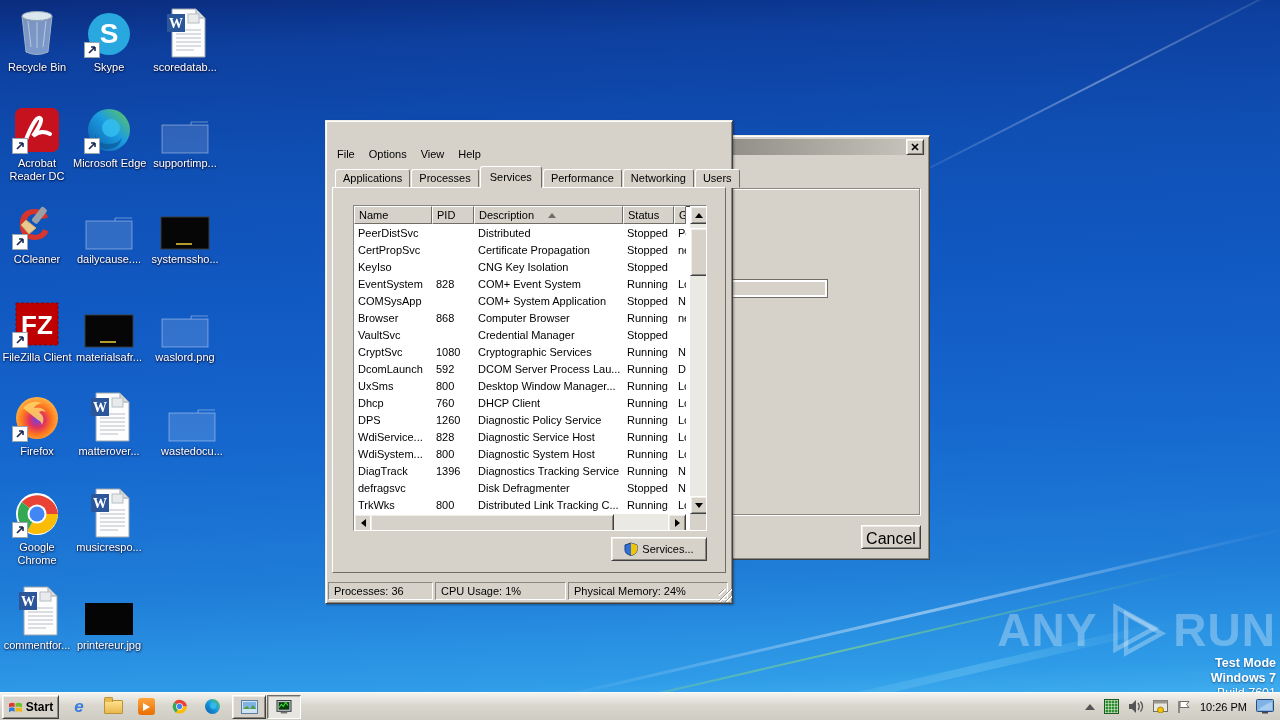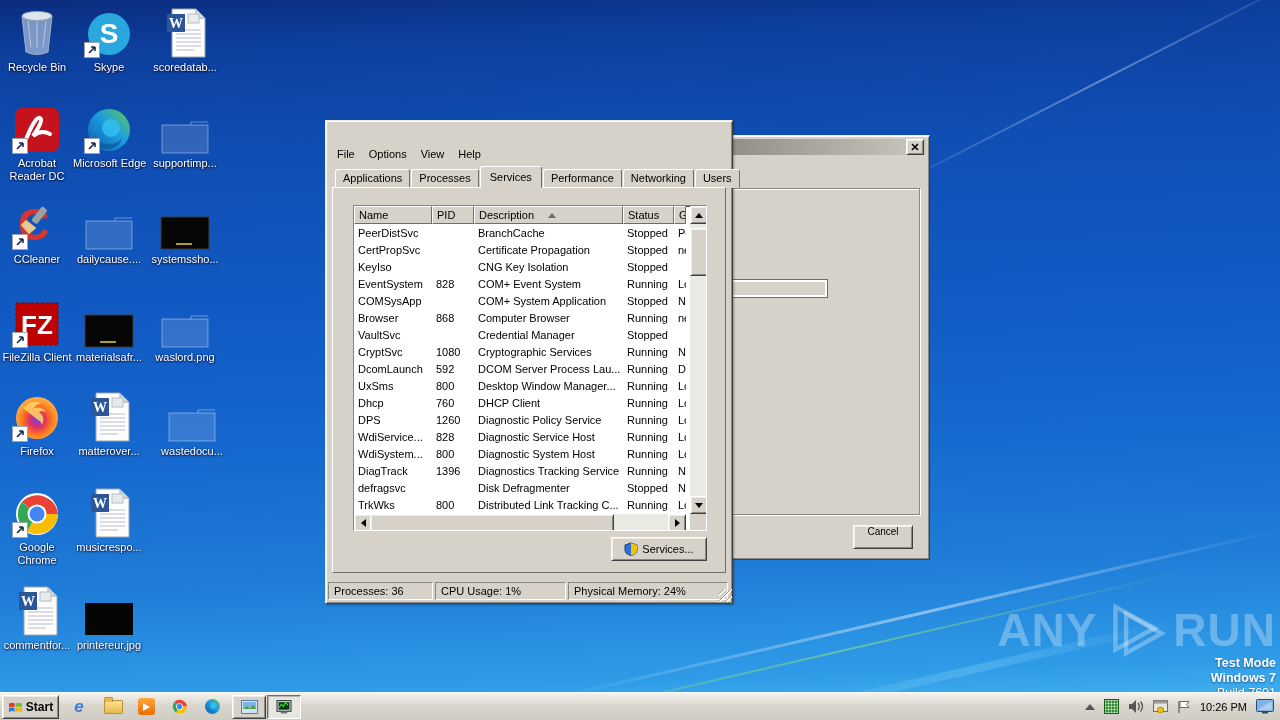--- a/index.html
+++ b/index.html
@@ -41,22 +41,22 @@
              background:#d6d2ca;border:1px solid;border-color:#efece5 #404040 #404040 #efece5;
              box-shadow:inset 1px 1px 0 #fff, inset -1px -1px 0 #8a887f;}
   .bg-dialog .titlebar{position:absolute;left:3px;right:3px;top:3px;height:16px;
              background:linear-gradient(90deg,#8f8d85,#cac7bf);display:flex;align-items:center;justify-content:flex-end;}
   .dlg-close{width:16px;height:14px;margin-right:2px;display:flex;align-items:center;justify-content:center;
              font-weight:bold;font-size:10px;}
   .dlg-group{position:absolute;left:8px;right:9px;top:52px;height:325px;
              border:1px solid #8a887f;box-shadow:1px 1px 0 #fff, inset 1px 1px 0 #fff;}
   .dlg-field{position:absolute;left:6px;top:143px;width:99px;height:17px;background:#d6d2ca;
              border:1px solid #6f6d66;box-shadow:inset 0 0 0 2px #fff;}
-  .dlg-cancel{position:absolute;left:132px;top:389px;width:58px;height:22px;display:flex;
-              align-items:flex-start;justify-content:center;font-size:10px;}
+  .dlg-cancel{position:absolute;left:140px;top:389px;width:58px;height:22px;display:flex;
+              align-items:flex-end;justify-content:center;font-size:16px;}
 
   
   .tm{position:absolute;left:325px;top:120px;width:406px;height:482px;z-index:30;
       background:#d6d2ca;border:1px solid;border-color:#efece5 #404040 #404040 #efece5;
       box-shadow:inset 1px 1px 0 #fff, inset -1px -1px 0 #8a887f, 1px 1px 2px rgba(0,0,0,.35);}
   .tm-titlebar{position:absolute;left:3px;right:3px;top:3px;height:18px;
       background:linear-gradient(90deg,#0f3ebc,#4585ef);display:flex;align-items:center;padding:0 2px;}
   .tm-title{flex:1;color:#fff;font-weight:bold;font-size:11px;margin-left:3px;white-space:nowrap;}
   .tb-btn{width:16px;height:14px;margin-left:2px;display:flex;align-items:center;justify-content:center;}
   .tm-menubar{position:absolute;left:4px;top:24px;height:17px;display:flex;align-items:center;}
@@ -512,21 +512,21 @@
               <span>Status</span>
             </div>
             <div class="svc-hcell col-group">
               <span>Gr</span>
             </div>
           </div>
         <div class="svc-body">
             <div class="svc-row">
               <div class="svc-cell col-name">PeerDistSvc</div>
               <div class="svc-cell col-pid"></div>
-              <div class="svc-cell col-desc">BranchCache</div>
+              <div class="svc-cell col-desc">Distributed</div>
               <div class="svc-cell col-status">Stopped</div>
               <div class="svc-cell col-group">Pe</div>
             </div>
             <div class="svc-row">
               <div class="svc-cell col-name">CertPropSvc</div>
               <div class="svc-cell col-pid"></div>
               <div class="svc-cell col-desc">Certificate Propagation</div>
               <div class="svc-cell col-status">Stopped</div>
               <div class="svc-cell col-group">ne</div>
             </div>

